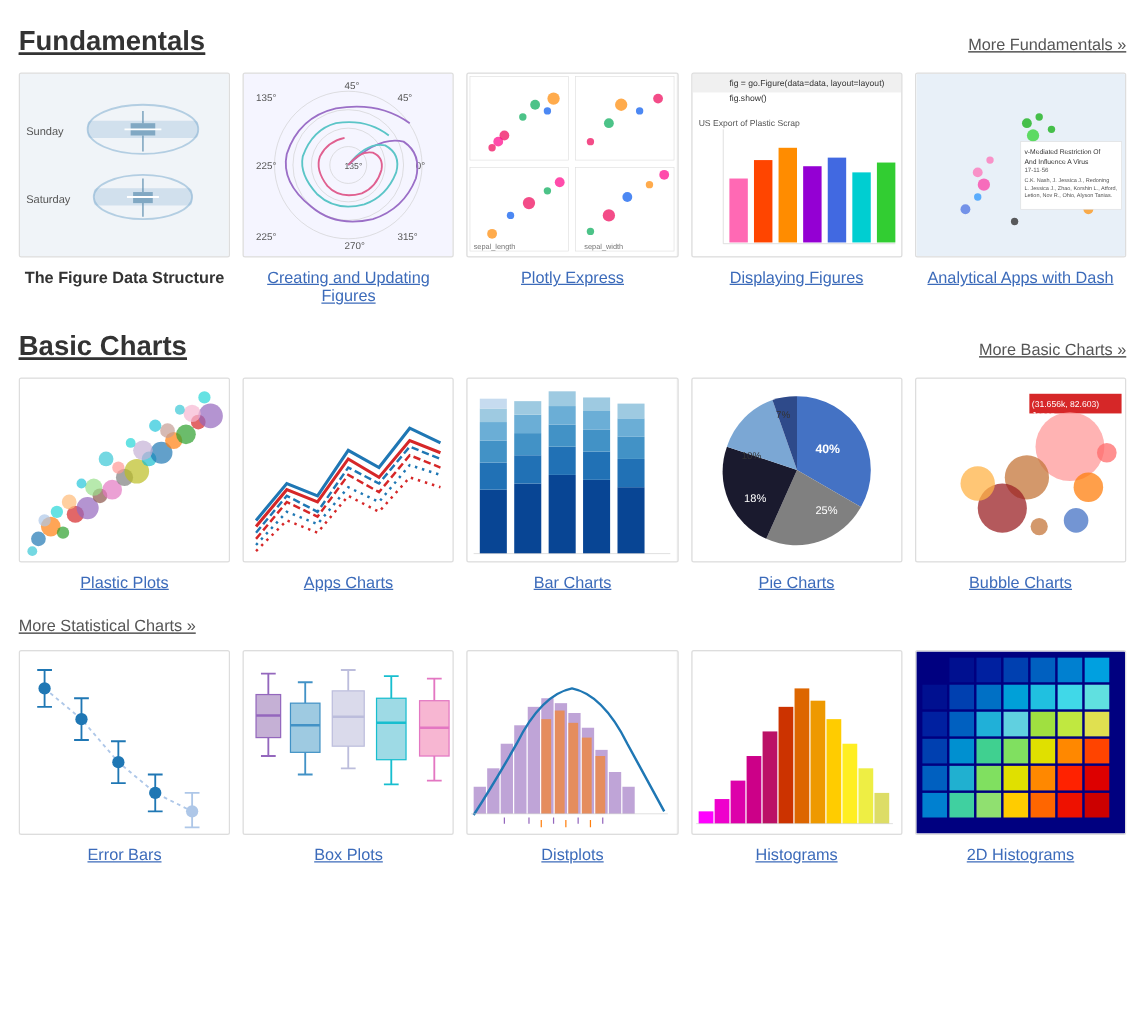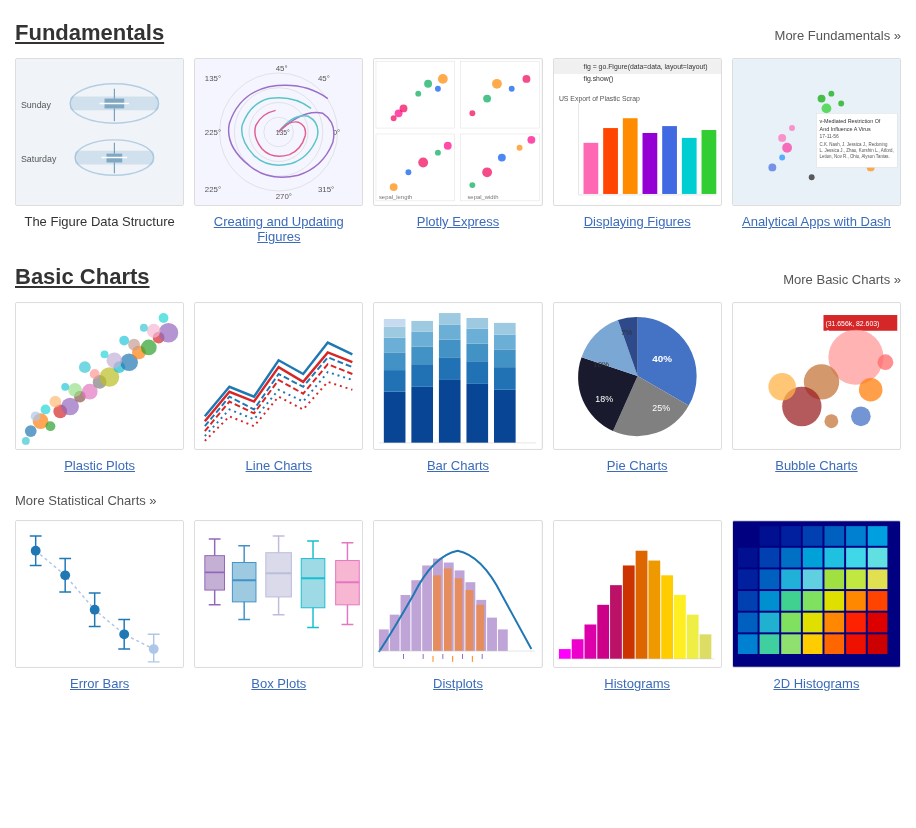--- a/index.html
+++ b/index.html
@@ -8,20 +8,21 @@
       background: #fff;
       color: #333;
       padding: 10px 15px;
     }
     .section-header {
       display: flex;
       justify-content: space-between;
       align-items: baseline;
       margin-bottom: 12px;
       margin-top: 10px;
+      text-decoration: underline;
     }
     .section-title {
       font-size: 22px;
       font-weight: bold;
       text-decoration: underline;
       color: #333;
     }
     .more-link {
       font-size: 13px;
       color: #555;
@@ -62,20 +63,21 @@
       text-align: center;
       color: #3c6bba;
       text-decoration: underline;
     }
     .card-label-plain {
       margin-top: 8px;
       font-size: 13px;
       text-align: center;
       color: #333;
       text-decoration: none;
+      font-weight: bold;
     }
   </style>
 </head>
 <body>
 
 <div class="section-header">
   <span class="section-title">Fundamentals</span>
   <a class="more-link">More Fundamentals »</a>
 </div>
 
@@ -308,21 +310,21 @@
 
         <polyline points="10,140 35,115 60,125 85,95 110,108 135,80 160,88" fill="none" stroke="#d62728" stroke-width="2" stroke-dasharray="2,4"></polyline>
 
         <polyline points="10,115 35,85 60,95 85,58 110,72 135,40 160,52" fill="none" stroke="#1f77b4" stroke-width="2.5"></polyline>
 
         <polyline points="10,125 35,95 60,108 85,72 110,85 135,55 160,65" fill="none" stroke="#1f77b4" stroke-width="2" stroke-dasharray="6,3"></polyline>
 
         <polyline points="10,135 35,108 60,118 85,88 110,100 135,70 160,78" fill="none" stroke="#1f77b4" stroke-width="2" stroke-dasharray="2,4"></polyline>
       </svg>
     </div>
-    <span class="card-label">Line Charts</span>
+    <span class="card-label">Apps Charts</span>
   </div>
 
   <div class="card">
     <div class="card-image">
       <svg viewBox="0 0 170 148" xmlns="http://www.w3.org/2000/svg">
         <rect width="170" height="148" fill="white"></rect>
 
         <rect x="10" y="90" width="22" height="52" fill="#084594"></rect>
         <rect x="10" y="68" width="22" height="22" fill="#2171b5"></rect>
         <rect x="10" y="50" width="22" height="18" fill="#4292c6"></rect>

